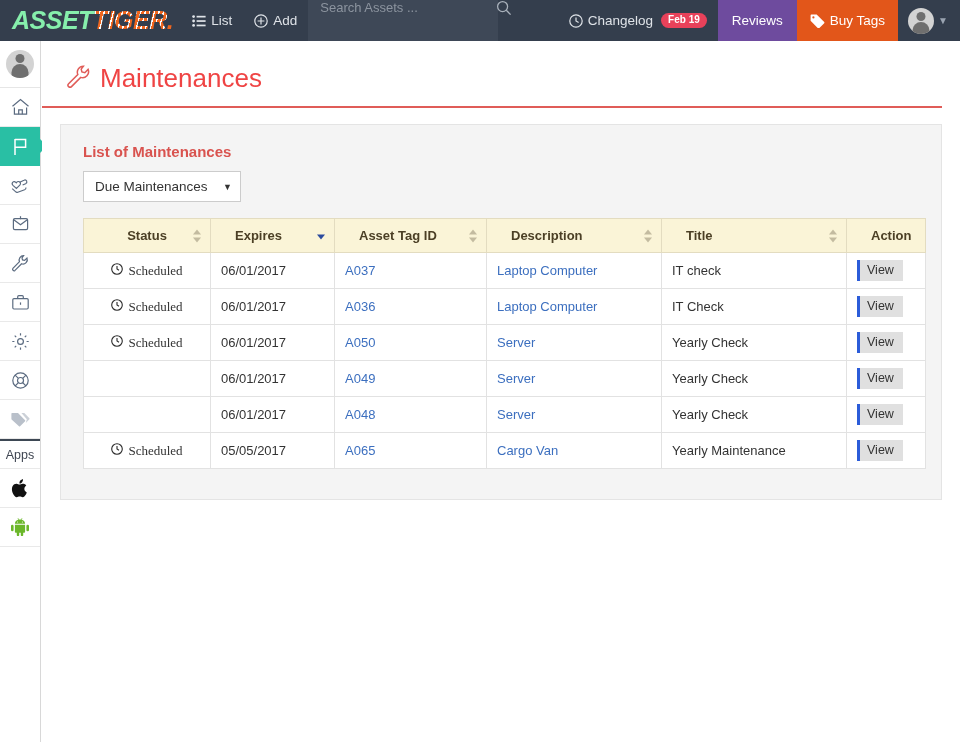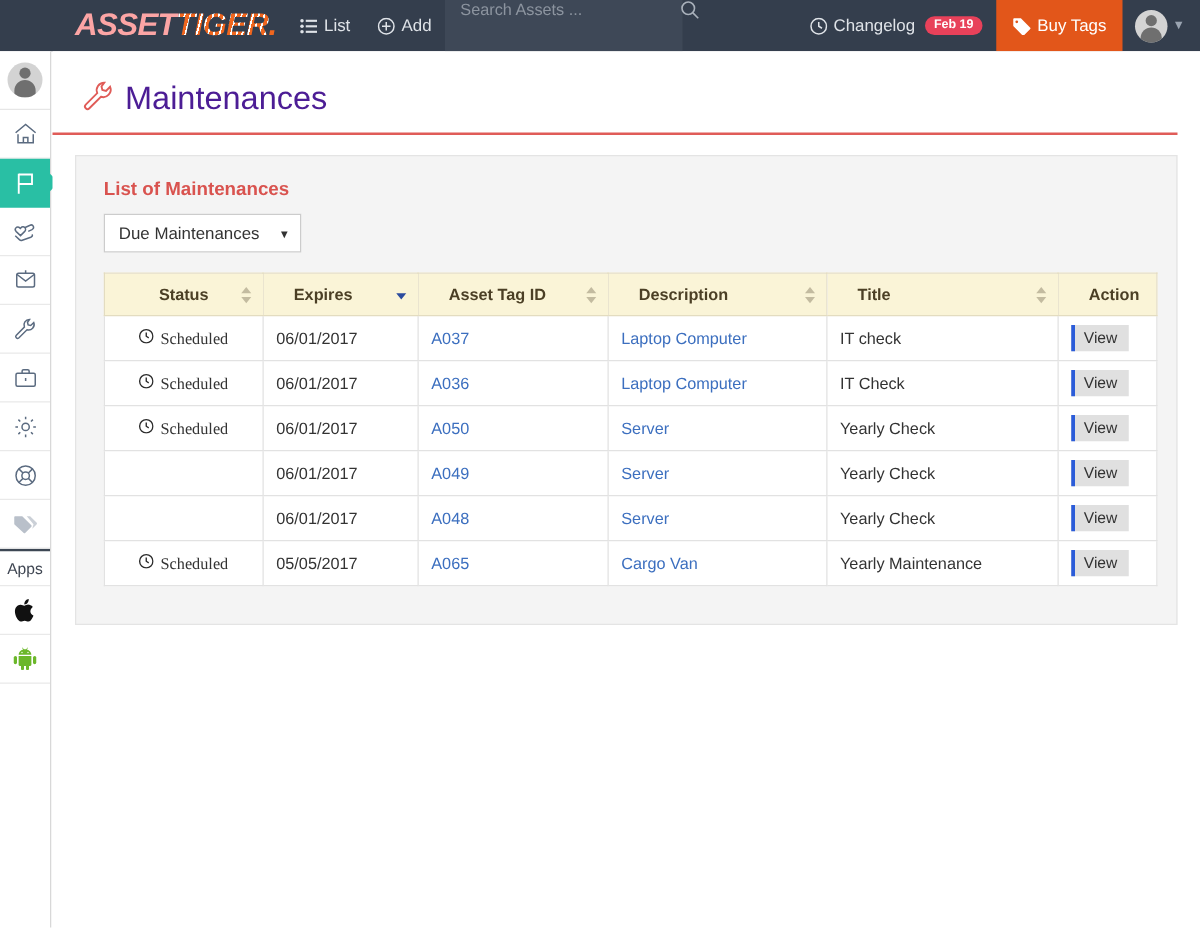--- a/index.html
+++ b/index.html
@@ -16,21 +16,21 @@
     width: 960px; height: 41px;
     background: #343e4d;
     display: flex; align-items: stretch;
   }
   .logo {
     display: flex; align-items: center;
     padding: 0 8px 0 12px;
     font-size: 25px; font-weight: bold; font-style: italic;
     letter-spacing: -0.5px;
   }
-  .logo .asset { color: #fca5a5; margin-left: 48px; }
+  .logo .asset { color: #86efac; }
   .logo .tiger {
     color: #f0661e;
     background-image: repeating-linear-gradient(
       105deg, #f0661e 0px, #f0661e 3px, #ffffff 3px, #ffffff 4.4px);
     -webkit-background-clip: text; background-clip: text;
     -webkit-text-fill-color: transparent; color: transparent;
   }
   .logo .dot { color: #f0661e; -webkit-text-fill-color: #f0661e; }
 
   .navitem {
@@ -113,21 +113,21 @@
   .main {
     position: absolute; top: 41px; left: 42px;
     width: 918px; height: 701px; background: #fff;
   }
   .page-head {
     padding: 22px 0 0 24px; margin-right: 18px;
     border-bottom: 2px solid #e05c58;
     padding-bottom: 12px;
     display: flex; align-items: center; gap: 8px;
   }
-  .page-title { font-size: 26px; color: #4c1d95; font-weight: normal; }
+  .page-title { font-size: 26px; color: #ef4444; font-weight: normal; }
 
   .panel {
     margin: 16px 18px 0 18px;
     background: #f4f4f4; border: 1px solid #e4e4e4;
     padding: 18px 22px 30px 22px;
     min-height: 348px;
   }
   .panel-title {
     color: #d9534f; font-size: 15px; font-weight: bold;
     margin-bottom: 11px;
@@ -234,20 +234,23 @@
     <span>
       <svg width="14" height="14" viewBox="0 0 14 14" fill="none" stroke="#dfe3e8" stroke-width="1.2">
         <circle cx="7" cy="7" r="6.2"></circle>
           <path d="M7 3.5V7l2.6 1.6"></path>
       </svg>
     </span>
     <span>Changelog</span>
     <span class="badge-feb">Feb 19</span>
   </div>
 
+  <div class="navitem nav-reviews">
+    <span>Reviews</span>
+  </div>
 
   <div class="navitem nav-buytags">
     <span>
       <svg width="15" height="14" viewBox="0 0 15 14" fill="#ffffff">
         <path d="M0.6 6.4V1.3c0-.4.3-.7.7-.7h5.1c.2 0 .4.1.5.2l7.3 7.3c.3.3.3.8 0 1.1l-5.1 5.1c-.3.3-.8.3-1.1 0L.8 7c-.1-.1-.2-.3-.2-.6z"></path>
         <circle cx="3.4" cy="3.4" r="1.1" fill="#e2561a"></circle>
       </svg>
     </span>
     <span>Buy Tags</span>
   </div>

